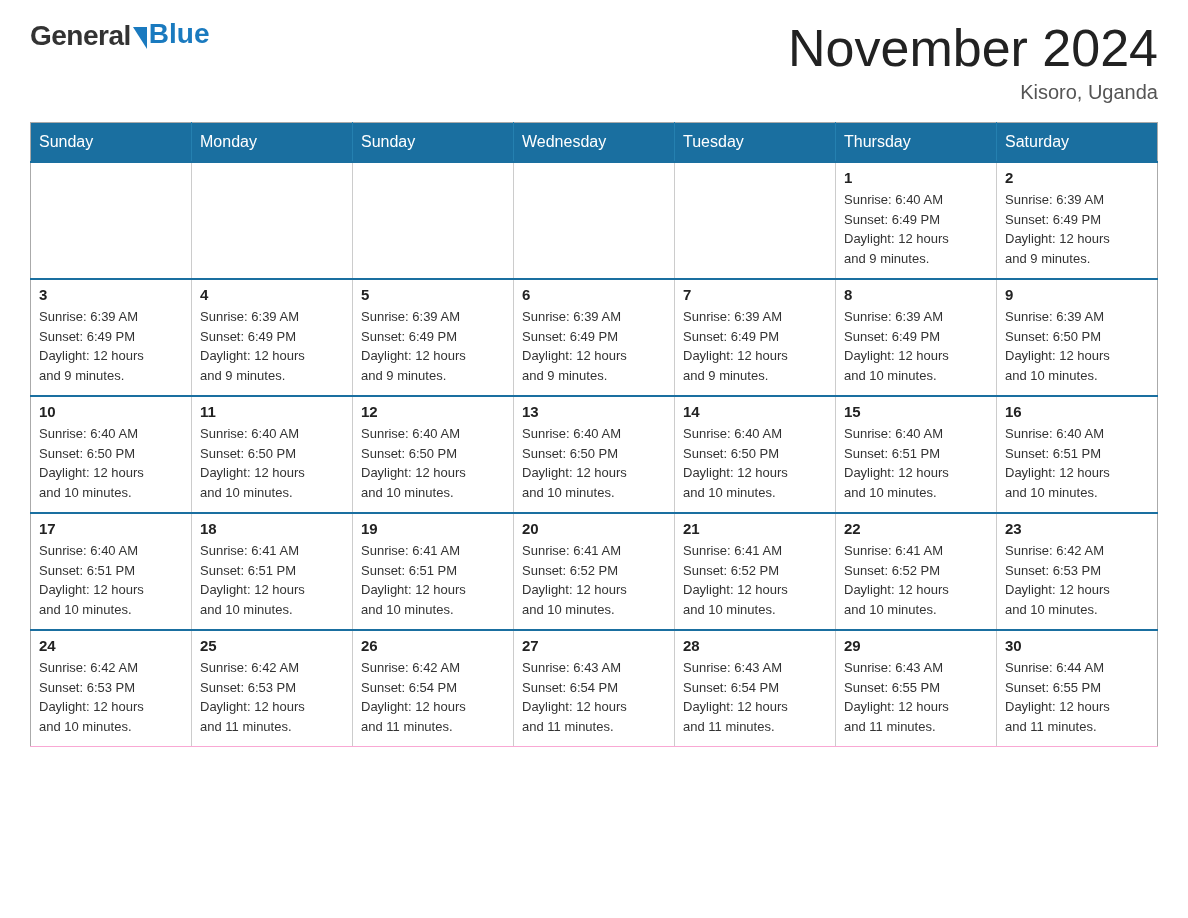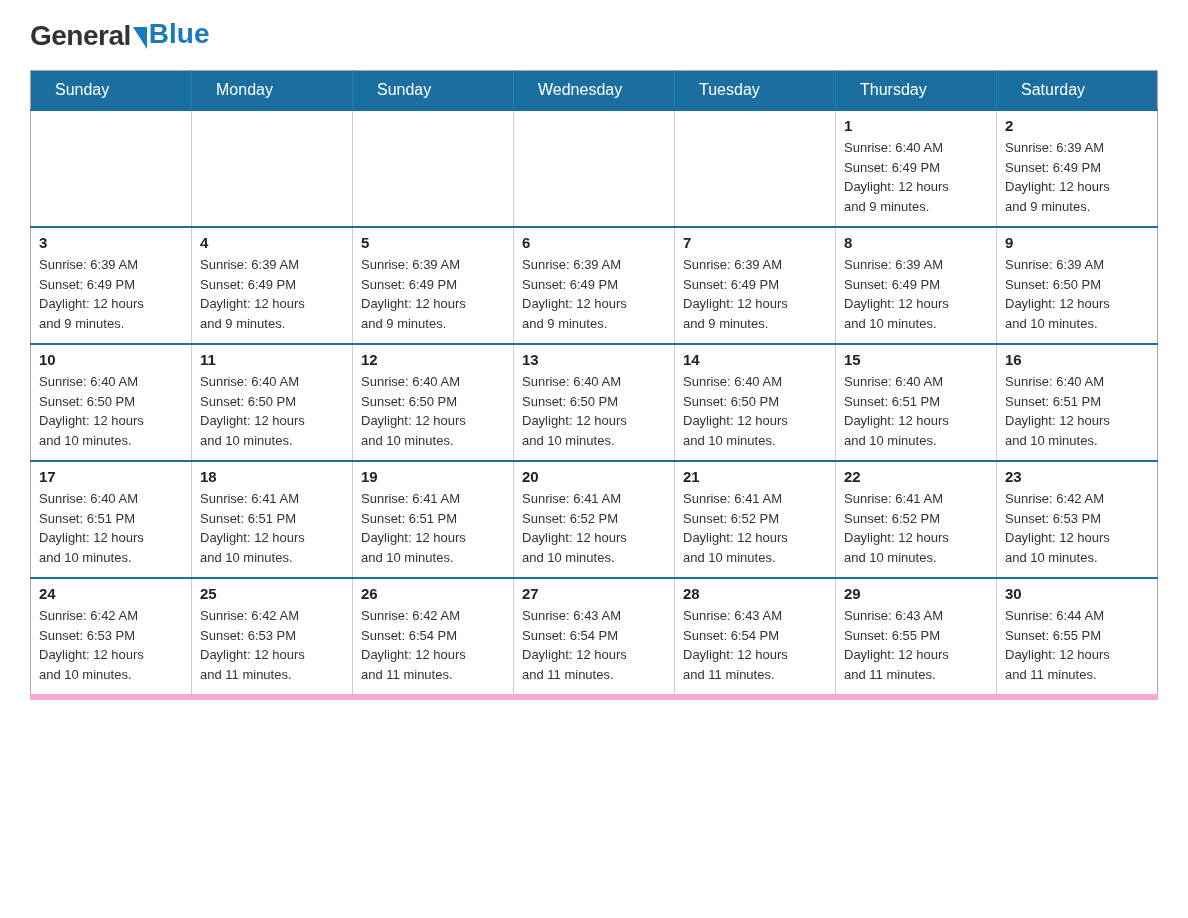--- a/index.html
+++ b/index.html
@@ -56,21 +56,21 @@
     .calendar {
       width: 100%;
       border-collapse: collapse;
       border: 1px solid #aaa;
     }
     .calendar thead tr th {
       background-color: #1a6fa0;
       color: #fff;
       font-size: 16px;
       font-weight: normal;
-      padding: 10px 24px;
+      padding: 10px 8px;
       text-align: left;
       border-right: 1px solid #2580b0;
       border-bottom: 2px solid #1a6fa0;
     }
     .calendar thead tr th:last-child {
       border-right: none;
     }
     .calendar tbody tr td {
       width: 14.28%;
       vertical-align: top;
@@ -79,21 +79,21 @@
       border-bottom: 2px solid #1a6fa0;
       font-size: 13px;
       color: #333;
       min-height: 100px;
       background: #fff;
     }
     .calendar tbody tr td:last-child {
       border-right: none;
     }
     .calendar tbody tr:last-child td {
-      border-bottom: 6px solid #f9a8d4;
+      border-bottom: 1px solid #f9a8d4;
     }
     .day-number {
       font-size: 15px;
       font-weight: bold;
       color: #222;
       margin-bottom: 4px;
       display: block;
     }
     .day-info {
       font-size: 13px;
@@ -110,20 +110,24 @@
 <div class="header">
   <div class="logo">
     <div class="logo-top">
       <span class="logo-general">General</span>
       <div class="logo-arrow"></div>
     </div>
     <div style="display:flex; align-items:center; margin-top:-2px;">
       <span style="font-size:28px; font-weight:bold; color:#1a7abf; margin-left:2px;">Blue</span>
     </div>
   </div>
+  <div class="title-area">
+    <div class="main-title">November 2024</div>
+    <div class="subtitle">Kisoro, Uganda</div>
+  </div>
 </div>
 
 <table class="calendar">
   <thead>
     <tr>
     <th>Sunday</th>
         <th>Monday</th>
         <th>Sunday</th>
         <th>Wednesday</th>
         <th>Tuesday</th>

